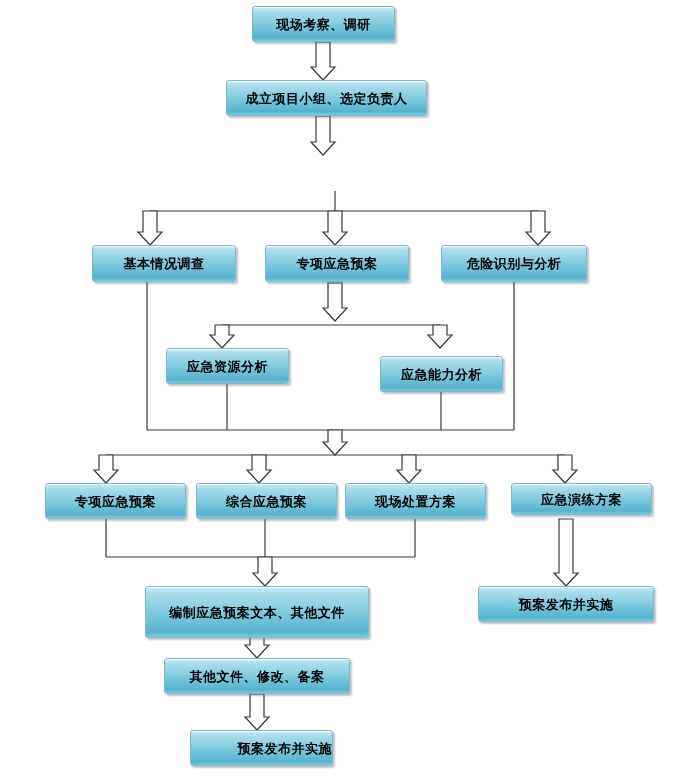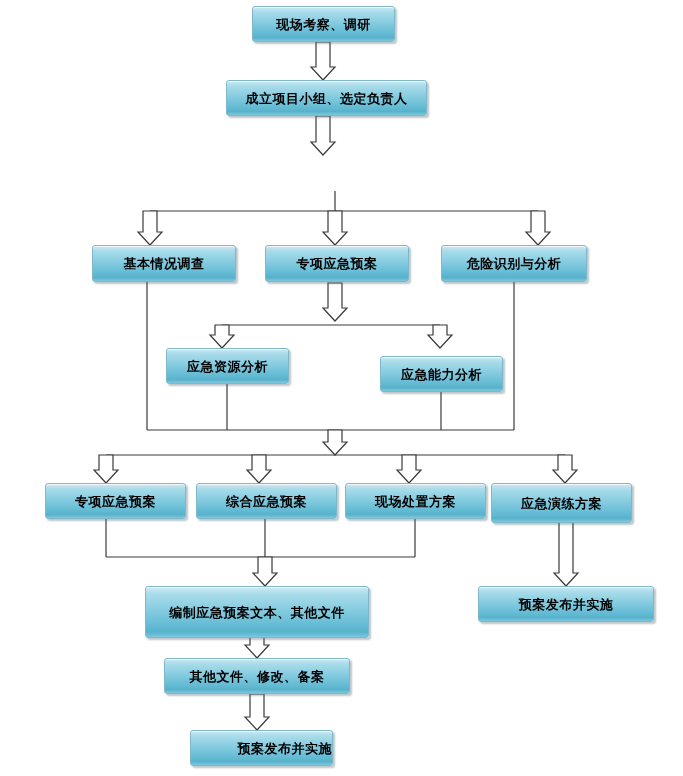--- a/index.html
+++ b/index.html
@@ -113,21 +113,21 @@
     </div>
     <div class="node" style="left: 45px; top: 483px; width: 141px; height: 36px;">
       <span class="label">专项应急预案</span>
     </div>
     <div class="node" style="left: 345px; top: 483px; width: 141px; height: 36px;">
       <span class="label">现场处置方案</span>
     </div>
     <div class="node" style="left: 196px; top: 483px; width: 141px; height: 36px;">
       <span class="label">综合应急预案</span>
     </div>
-    <div class="node" style="left: 491px; top: 483px; width: 141px; height: 40px;">
+    <div class="node" style="left: 511px; top: 483px; width: 141px; height: 32px;">
       <span class="label">应急演练方案</span>
     </div>
     <div class="node" style="left: 145px; top: 586px; width: 224px; height: 52px;">
       <span class="label">编制应急预案文本、其他文件</span>
     </div>
     <div class="node" style="left: 478px; top: 586px; width: 176px; height: 36px;">
       <span class="label">预案发布并实施</span>
     </div>
     <div class="node" style="left: 164px; top: 658px; width: 186px; height: 36px;">
       <span class="label">其他文件、修改、备案</span>

